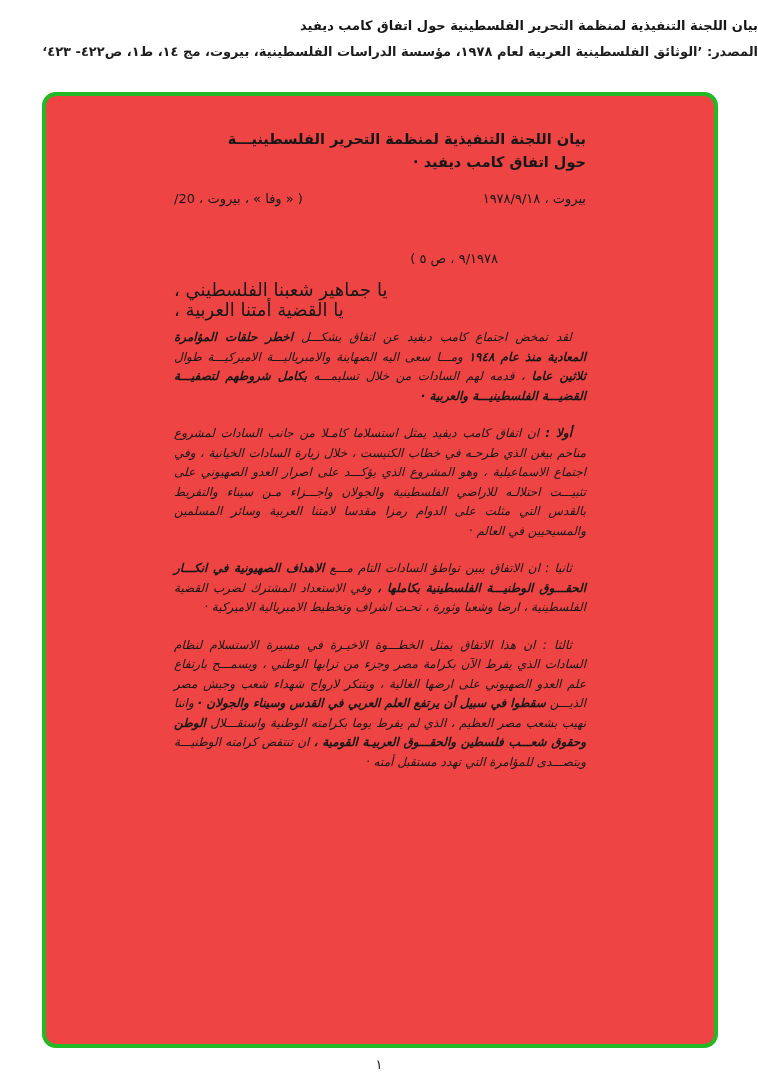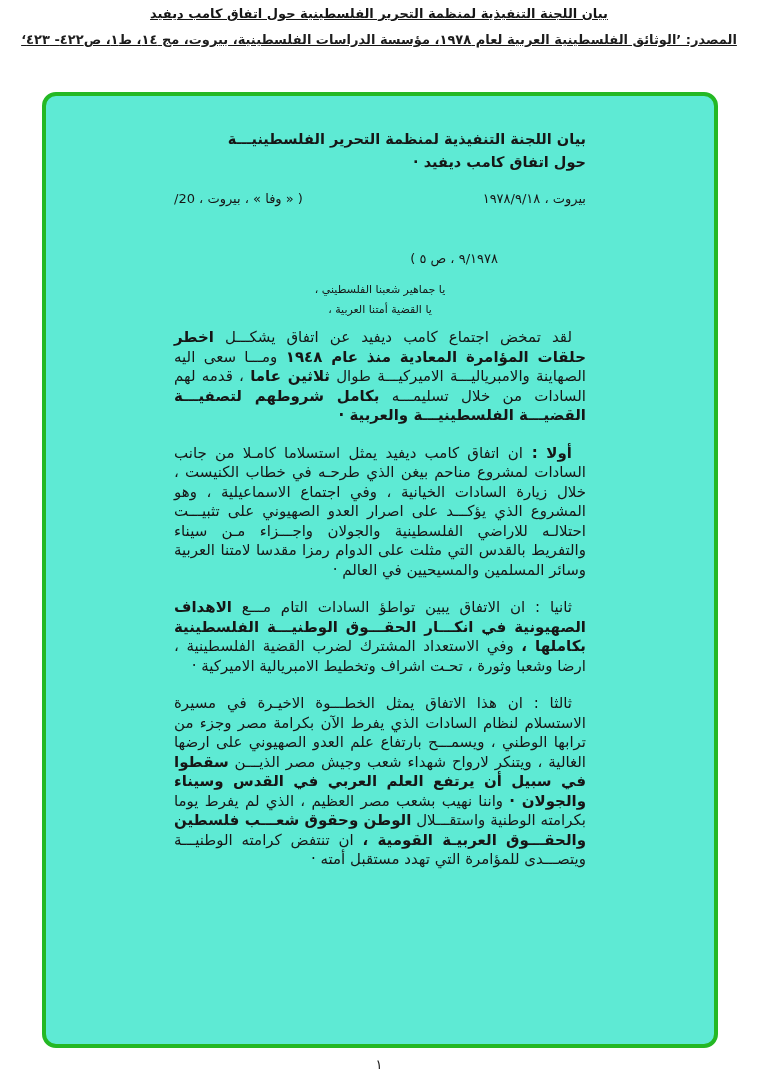--- a/index.html
+++ b/index.html
@@ -4,54 +4,55 @@
 <style>
   * { margin: 0; padding: 0; box-sizing: border-box; }
   html, body { background: #ffffff; }
   body {
     width: 758px; height: 1078px;
     position: relative;
     font-family: "DejaVu Sans", sans-serif;
     color: #161616;
     overflow: hidden;
   }
-  .top-header { text-align: center; padding-top: 6px; direction: rtl; text-decoration: underline; }
+  .top-header { padding-top: 18px; direction: rtl; }
   .header-title { font-size: 13px; font-weight: bold; letter-spacing: 0; }
   .header-source { font-size: 13px; font-weight: bold; margin-top: 11px; color: #1d1d1d; }
   .green-box {
     position: absolute; left: 42px; top: 92px;
     width: 676px; height: 956px;
     border: 4px solid #24b824;
     border-radius: 14px;
     overflow: hidden;
-    background: #5eead4;
+    background: #ef4444;
   }
   .doc {
     width: 412px;
     margin: 32px auto 0 auto;
     direction: rtl;
     font-size: 13px;
   }
   .doc-title { font-weight: bold; font-size: 14.5px; line-height: 23px; text-align: right; }
   .date-block {
     margin-top: 15px;
     display: flex; justify-content: space-between;
     font-size: 13px; line-height: 19.5px;
   }
   .date-line2 {
     font-size: 13px; line-height: 19.5px;
     text-align: right; padding-left: 0; padding-right: 88px; margin-top: 40px;
   }
   .salutations { margin-top: 12px; }
-  .salutation { font-size: 11px; line-height: 20px; text-align: center; }
+  .salutation { font-size: 18px; line-height: 20px; text-align: left; }
   .para {
-    font-size: 15px; line-height: 19.5px;
+    font-size: 12px; line-height: 19.5px;
     text-align: justify; text-align-last: right;
     text-indent: 14px;
     margin-top: 8px;
+    font-style: italic;
   }
   .para.section { margin-top: 18px; }
   .b { font-weight: bold; }
   .page-number {
     position: absolute; left: 0; bottom: 6px; width: 100%;
     text-align: center; font-size: 13px; color: #161616;
   }
 </style>
 </head>
 <body>

